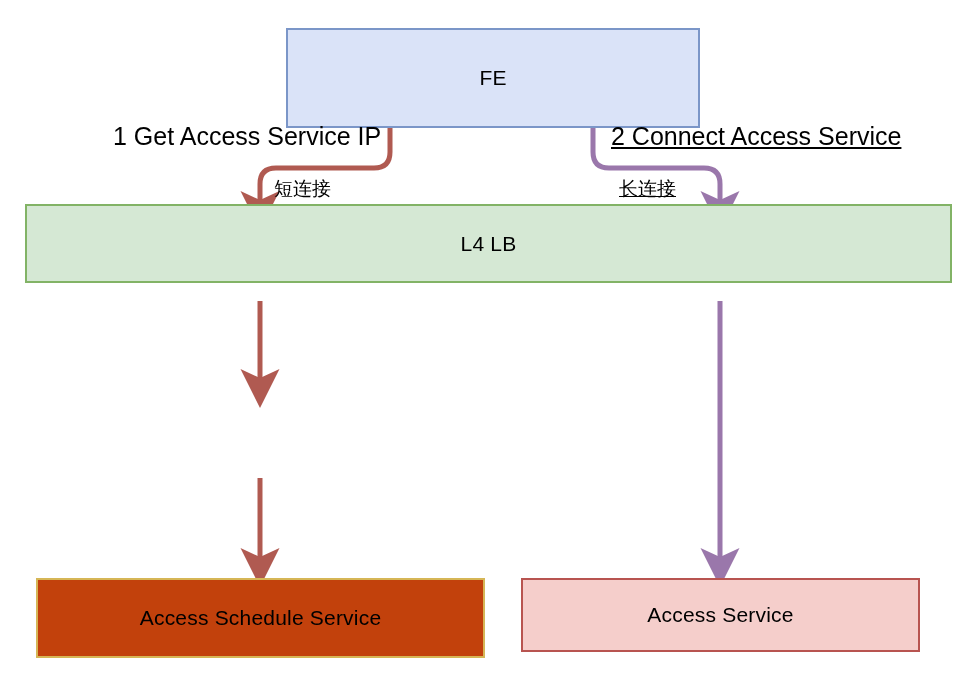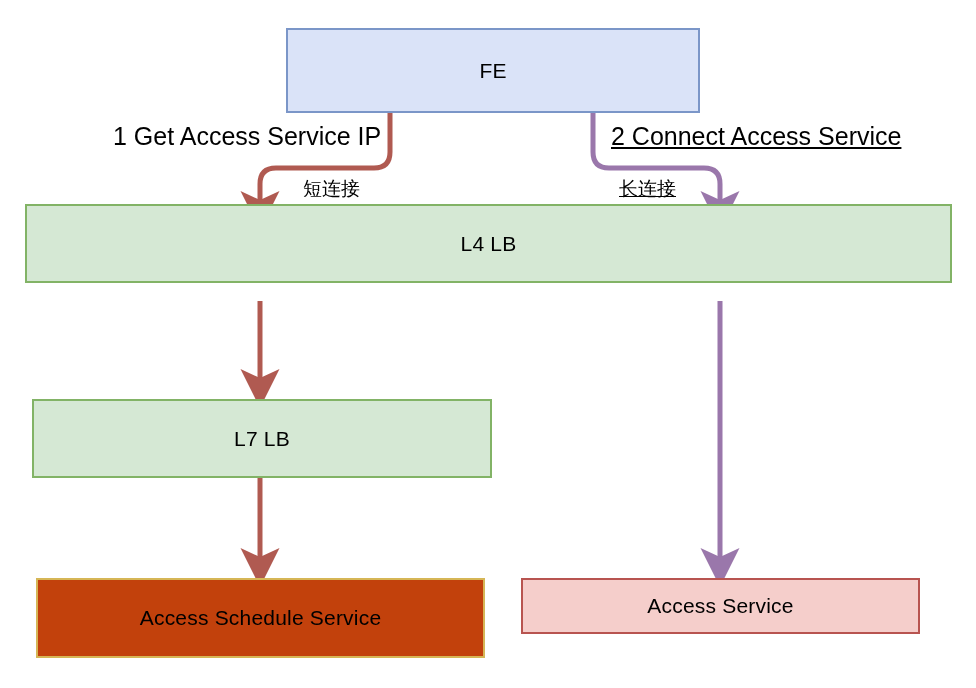--- a/index.html
+++ b/index.html
@@ -67,41 +67,38 @@
 
     <path d="M 593 106 L 593 152 Q 593 168 609 168 L 704 168 Q 720 168 720 184 L 720 214" fill="none" stroke="#9a77ab" stroke-width="5" marker-end="url(#arrow-purple)"></path>
 
     <path d="M 260 301 L 260 392" fill="none" stroke="#b05a51" stroke-width="5" marker-end="url(#arrow-red)"></path>
 
     <path d="M 260 478 L 260 571" fill="none" stroke="#b05a51" stroke-width="5" marker-end="url(#arrow-red)"></path>
 
     <path d="M 720 301 L 720 571" fill="none" stroke="#9a77ab" stroke-width="5" marker-end="url(#arrow-purple)"></path>
   </svg>
 
-  <div class="node" style="left:286px; top:28px; width:414px; height:85px; background:#dae3f8; border-color:#7b96c8;align-items:center;">
+  <div class="node" style="left:286px; top:28px; width:414px; height:100px; background:#dae3f8; border-color:#7b96c8;align-items:center;">
     <span>FE</span>
   </div>
 
   <div class="node" style="left:25px; top:204px; width:927px; height:79px; background:#d5e8d4; border-color:#82b366;">
     <span>L4 LB</span>
   </div>
 
-  <div class="node" style="left:32px; top:399px; width:460px; height:79px; background:#d5e8d4; border-color:#82b366;">
-    <span>L7 LB</span>
-  </div>
 
   <div class="node" style="left:36px; top:578px; width:449px; height:80px; background:#c2410c; border-color:#d6b656;justify-content:center;">
     <span>Access Schedule Service</span>
   </div>
 
-  <div class="node" style="left:521px; top:578px; width:399px; height:56px; background:#f5cecb; border-color:#b85450;">
+  <div class="node" style="left:521px; top:578px; width:399px; height:74px; background:#f5cecb; border-color:#b85450;">
     <span>Access Service</span>
   </div>
 
   <div class="edge-label" style="left:113px; top:122px;">1 Get Access Service IP</div>
 
-  <div class="edge-label cn" style="left:274px; top:178px;margin-left:29px;">短连接</div>
+  <div class="edge-label cn" style="left:274px; top:178px;">短连接</div>
 
   <div class="edge-label" style="left:611px; top:122px;text-decoration:underline;">2 Connect Access Service</div>
 
   <div class="edge-label cn" style="left:619px; top:178px;text-decoration:underline;">长连接</div>
 
 </div>
 
 </body></html>

